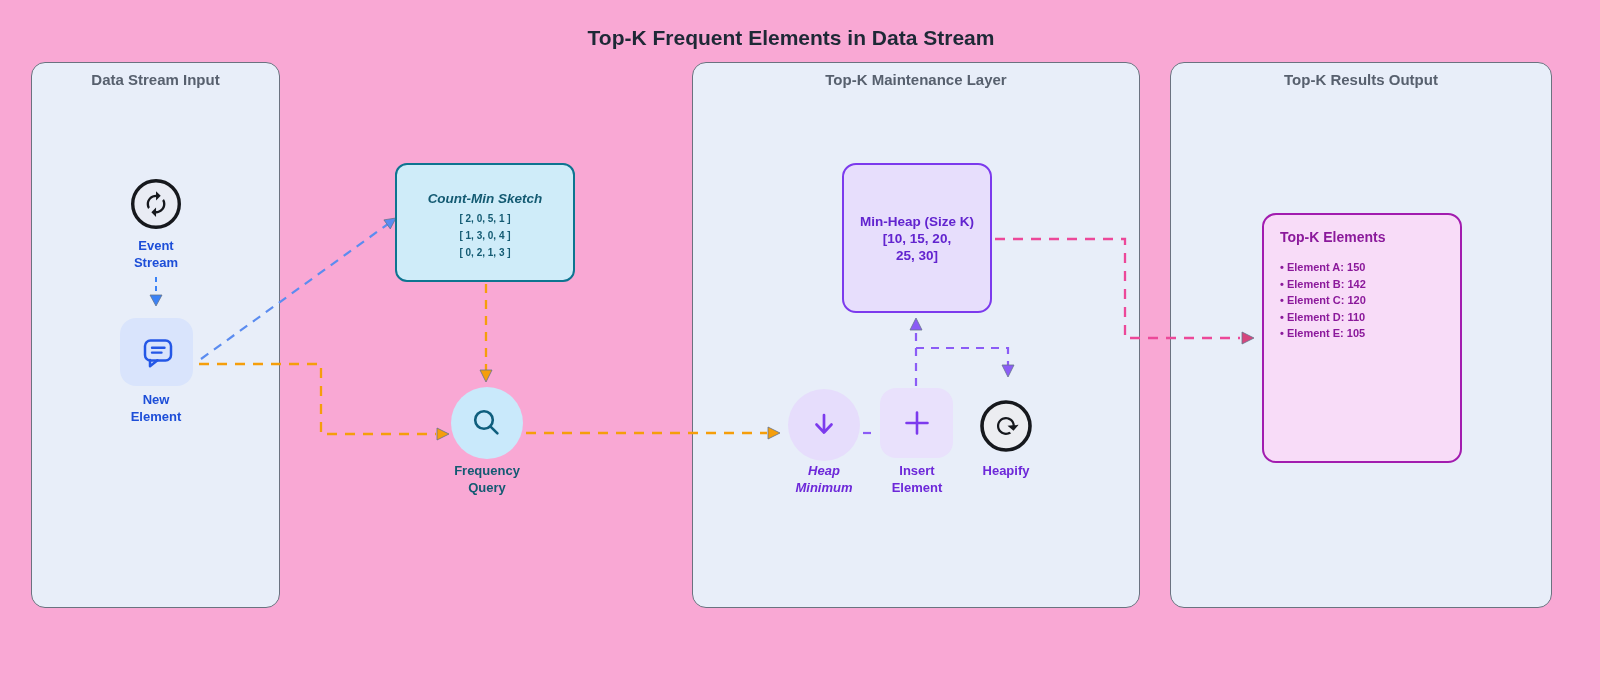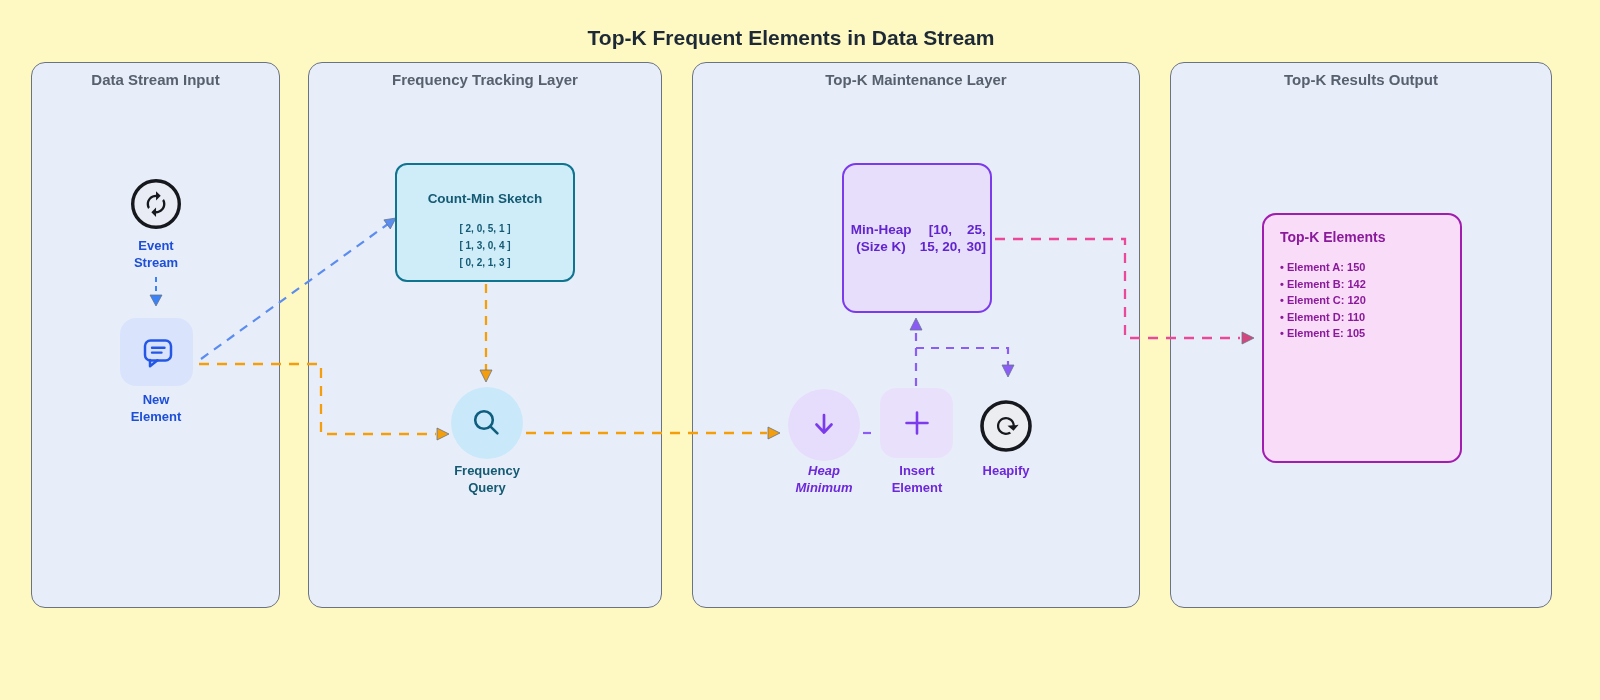--- a/index.html
+++ b/index.html
@@ -1,16 +1,16 @@
 <!DOCTYPE html>
 <html><head>
 <meta charset="utf-8">
 <style>
   html,body{margin:0;padding:0;background:#f8fafc;overflow:hidden;}
-  .stage{position:relative;width:1600px;height:700px;background:#fef9c3;
+  .stage{position:relative;width:1600px;height:700px;background:#f9a8d4;
          font-family:"Liberation Sans",sans-serif;}
   .title{position:absolute;top:26px;left:0;width:1582px;text-align:center;
          font-size:21px;font-weight:600;color:#1e2936;}
   .caption{position:absolute;top:620px;left:0;width:1508px;text-align:center;
          font-size:15px;font-weight:400;color:#374151;}
 
   .panel{position:absolute;top:62px;height:546px;background:#e8eef9;
          border:1.6px solid #6b7280;border-radius:14px;box-sizing:border-box;}
   .panel-header{margin-top:8px;text-align:center;font-size:15px;font-weight:600;color:#57606e;}
   .p1{left:31px;width:249px;}
@@ -40,46 +40,43 @@
   .es-lbl{left:106px;top:237px;width:100px;}
   .ne-lbl{left:101px;top:391px;width:110px;}
   .fq-lbl{left:427px;top:462px;width:120px;}
   .hm-lbl{left:779px;top:462px;width:90px;font-style:italic;}
   .ie-lbl{left:872px;top:462px;width:90px;}
   .hf-lbl{left:966px;top:462px;width:80px;}
 
   .box{position:absolute;box-sizing:border-box;}
   .cms{left:395px;top:163px;width:180px;height:119px;background:#cfecf9;
        border:2px solid #0e7490;border-radius:12px;text-align:center;padding-top:26px;}
-  .cms-title{font-size:13.5px;font-weight:700;color:#135a72;margin-bottom:14px;}
+  .cms-title{font-size:13.5px;font-weight:700;color:#135a72;margin-bottom:4px;font-style:italic;}
   .cms-row{font-size:10px;font-weight:700;color:#135a72;line-height:17px;}
 
   .mh{left:842px;top:163px;width:150px;height:150px;background:#e7defc;
-      border:2px solid #7c3aed;border-radius:14px;display:flex;flex-direction:row;
+      border:2px solid #7c3aed;border-radius:14px;display:flex;flex-direction:column;
       align-items:center;justify-content:center;text-align:center;}
   .mh span{display:block;font-size:13.5px;font-weight:700;color:#6224cf;line-height:17px;}
 
   .tk{left:1262px;top:213px;width:200px;height:250px;background:#f8dcf8;
       border:2px solid #a21caf;border-radius:14px;padding:14px 16px;}
   .tk-title{font-size:14px;font-weight:700;color:#8b199b;margin-bottom:14px;}
   .tk-item{font-size:11px;font-weight:700;color:#8b199b;line-height:16.5px;}
   .tk-item::before{content:"• ";}
 </style>
 </head>
 <body>
 
 <div class="stage">
 
   <div class="title">Top-K Frequent Elements in Data Stream</div>
 
   <section class="panel p1">
     <div class="panel-header">Data Stream Input</div>
-  </section>
-  <section class="panel p2">
-    <div class="panel-header">Frequency Tracking Layer</div>
   </section>
   <section class="panel p3">
     <div class="panel-header">Top-K Maintenance Layer</div>
   </section>
   <section class="panel p4">
     <div class="panel-header">Top-K Results Output</div>
   </section>
 
   <svg class="connectors" width="1600" height="700" viewBox="0 0 1600 700">
 

